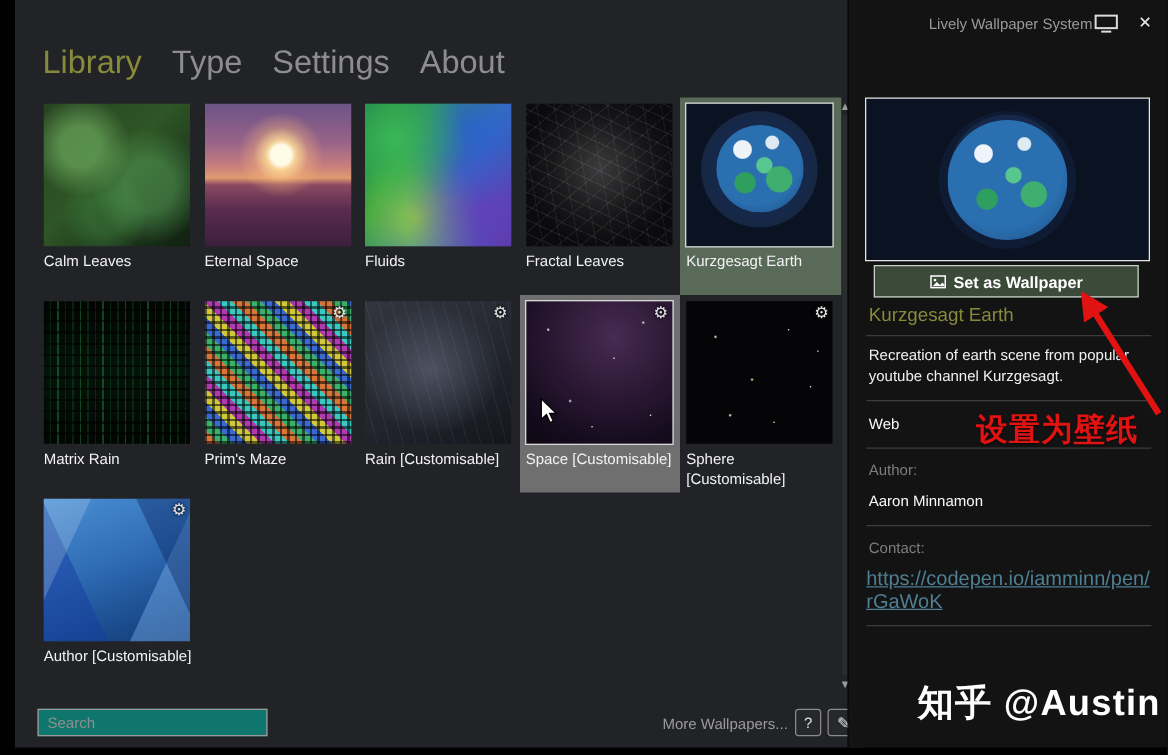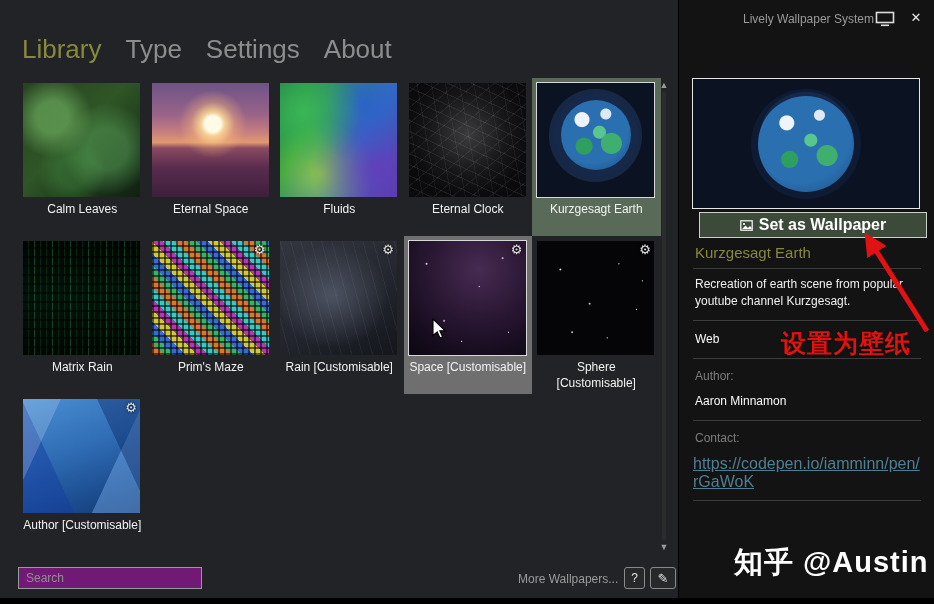--- a/index.html
+++ b/index.html
@@ -2,38 +2,38 @@
 <html><head>
 <meta charset="utf-8">
 <style>
   html,body{margin:0;padding:0;}
   body{
     width:934px;height:604px;position:relative;overflow:hidden;
     background:#000;font-family:"Liberation Sans", sans-serif;
     -webkit-font-smoothing:antialiased;
   }
   .app{position:absolute;left:0;top:0;width:934px;height:598px;}
-  .left-pane{position:absolute;left:0;top:0;width:678px;height:598px;background:#212326;}
+  .left-pane{position:absolute;left:12px;top:0;width:678px;height:598px;background:#212326;}
   .right-pane{position:absolute;left:679px;top:0;width:255px;height:598px;background:#131313;}
   .divider{position:absolute;left:678px;top:0;width:1px;height:598px;background:#000;}
 
   
   .tb-title{position:absolute;top:12px;left:64px;font-size:12px;color:#9a9a9a;}
   .tb-monitor{position:absolute;top:11px;left:196px;width:20px;height:16px;}
   .tb-close{position:absolute;top:9px;left:229px;width:16px;height:16px;color:#e8e8e8;font-size:13px;
     display:flex;align-items:center;justify-content:center;cursor:default;}
 
   
   .tabs{position:absolute;left:22px;top:34px;display:flex;gap:24px;font-size:26px;color:#8d8d8d;}
   .tab{cursor:default;}
   .tab.active{color:#87893b;}
 
   
   .grid{position:absolute;left:18px;top:78px;width:644px;display:grid;
-    grid-template-columns:repeat(5,128.5px);grid-auto-rows:158px;text-align:center;}
+    grid-template-columns:repeat(5,128.5px);grid-auto-rows:158px;}
   .cell{box-sizing:border-box;padding:5px 5px 0 5px;}
   .cell.selected{background:#596a58;}
   .cell.hover{background:#6f6f6f;}
   .thumb{position:relative;width:117px;height:114px;overflow:hidden;background:#000;}
   .cell.selected .thumb,.cell.hover .thumb{outline:1px solid #d8d8d8;}
   .wlabel{margin-top:5px;font-size:12px;color:#f2f2f2;line-height:1.3;}
   .gear{position:absolute;top:2px;right:3px;font-size:13px;color:#e0e0e0;
     text-shadow:0 0 3px #000;z-index:3;line-height:1;}
 
   
@@ -113,36 +113,36 @@
   
   .scrollbar{position:absolute;left:656px;top:80px;width:16px;height:472px;}
   .scroll-track{position:absolute;left:6px;top:12px;width:4px;height:448px;background:#2a2c2e;}
   .scroll-up,.scroll-down{position:absolute;left:0;width:16px;text-align:center;
     color:#9a9a9a;font-size:9px;line-height:10px;}
   .scroll-up{top:0;}
   .scroll-down{bottom:0;}
 
   
   .search-input{position:absolute;left:18px;top:567px;width:184px;height:22px;box-sizing:border-box;
-    background:#701a75;border:1px solid #9a9a9a;color:#e8e8e8;font-size:12px;padding:0 7px;
+    background:#0f766e;border:1px solid #9a9a9a;color:#e8e8e8;font-size:12px;padding:0 7px;
     font-family:"Liberation Sans",sans-serif;outline:none;}
   .search-input::placeholder{color:#8f8f8f;}
   .more-link{position:absolute;left:518px;top:572px;font-size:12px;color:#9b9b9b;
     cursor:pointer;}
   .sq-btn{position:absolute;top:567px;height:22px;box-sizing:border-box;background:#26282a;
     border:1px solid #8a8a8a;border-radius:3px;color:#e0e0e0;font-size:12px;
     display:flex;align-items:center;justify-content:center;cursor:default;}
   .help-btn{left:624px;width:21px;}
   .edit-btn{left:650px;width:26px;font-size:13px;}
 
   
   .preview{position:absolute;left:13px;top:78px;width:226px;height:129px;border:1px solid #e6e6e6;
     overflow:hidden;}
-  .set-btn{position:absolute;left:20px;top:212px;width:228px;height:26px;box-sizing:border-box;
-    background:#3c4a3a;border:1px solid #c9d2c9;color:#fff;font-size:16px;font-weight:bold;
+  .set-btn{position:absolute;left:20px;top:212px;width:212px;height:26px;box-sizing:border-box;
+    background:#3c4a3a;border:1px solid #c9d2c9;color:#fff;font-size:13px;font-weight:bold;
     display:flex;align-items:center;justify-content:center;gap:6px;cursor:pointer;
     font-family:"Liberation Sans",sans-serif;}
   .info{position:absolute;left:14px;top:244px;width:228px;font-size:12px;color:#ececec;}
   .info-title{font-size:15px;color:#87893b;margin:0 0 7px 2px;}
   .sep{border:none;border-top:1px solid #3c3c3c;margin:7px 0;}
   .desc{margin:2px 2px 0;line-height:1.4;color:#f0f0f0;}
   .field-label{color:#7d7d7d;margin:10px 2px 0;}
   .field-value{color:#fafafa;margin:11px 2px 0;}
   .contact-link{color:#4f7f93;font-size:16px;display:inline-block;
     margin:10px 0 0;word-break:break-all;}
@@ -175,21 +175,21 @@
         <div class="cell">
           <div class="thumb art-eternal-light"></div>
           <div class="wlabel">Eternal Space</div>
         </div>
         <div class="cell">
           <div class="thumb art-fluids"></div>
           <div class="wlabel">Fluids</div>
         </div>
         <div class="cell">
           <div class="thumb art-fractal-clock"></div>
-          <div class="wlabel">Eternal Clock</div>
+          <div class="wlabel">Fractal Leaves</div>
         </div>
         <div class="cell selected">
           <div class="thumb art-earth"></div>
           <div class="wlabel">Kurzgesagt Earth</div>
         </div>
         <div class="cell">
           <div class="thumb art-matrix-rain"></div>
           <div class="wlabel">Matrix Rain</div>
         </div>
         <div class="cell">

